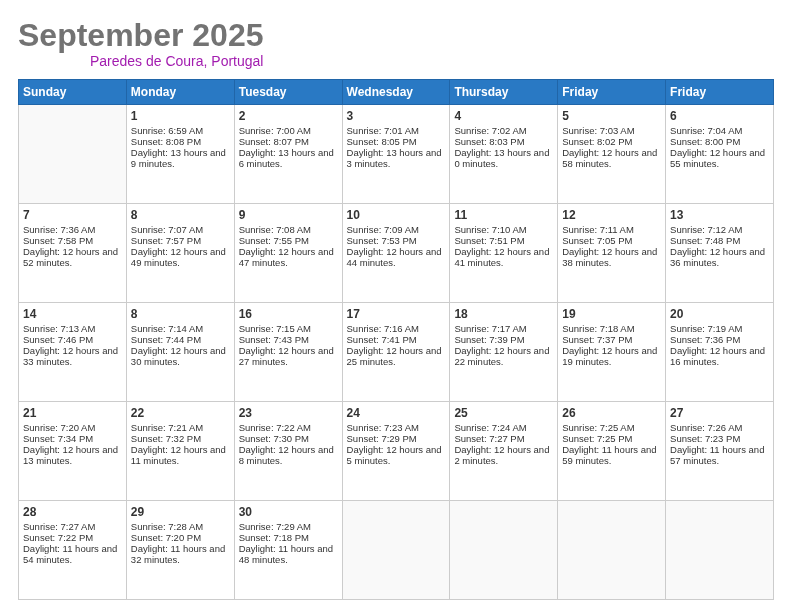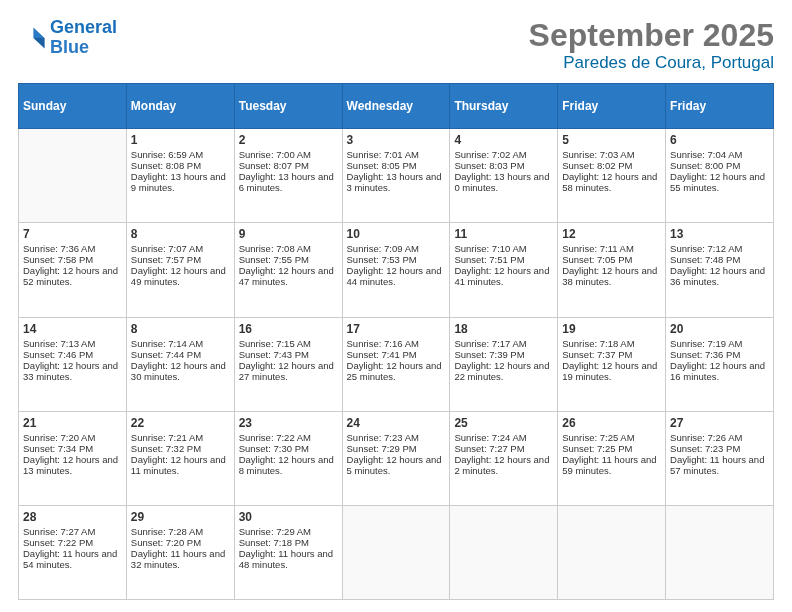--- a/index.html
+++ b/index.html
@@ -44,36 +44,36 @@
     .title-block {
       text-align: right;
     }
     .month-title {
       font-size: 32px;
       font-weight: bold;
       color: #737373;
       line-height: 1.1;
     }
     .subtitle {
-      font-size: 17px;
-      color: #0369a1;
+      font-size: 14px;
+      color: #a21caf;
     }
     .calendar {
       flex: 1;
       border: 1px solid #ccc;
       border-collapse: collapse;
       width: 100%;
       table-layout: fixed;
     }
     .calendar th {
       background: #2979c4;
       color: #fff;
       font-size: 12px;
       font-weight: bold;
-      padding: 15px 4px;
+      padding: 5px 4px;
       text-align: left;
       border: 1px solid #2065a8;
     }
     .calendar td {
       vertical-align: top;
       padding: 4px 4px 3px 4px;
       border: 1px solid #ccc;
       font-size: 9.5px;
       color: #333;
       height: 78px;
@@ -86,30 +86,20 @@
     }
     .empty {
       background: #f9f9f9;
     }
   </style>
 </head>
 <body>
 
 <div class="page">
   <div class="header">
-    <div class="logo">
-      <svg class="logo-icon" viewBox="0 0 40 40">
-        <polygon points="22,5 38,20 22,20" fill="#2979c4"></polygon>
-        <polygon points="22,20 38,20 38,35" fill="#1a5fa0"></polygon>
-      </svg>
-      <div class="logo-text">
-        <div><span>General</span></div>
-        <div><span style="color:#2979c4">Blue</span></div>
-      </div>
-    </div>
     <div class="title-block">
       <div class="month-title">September 2025</div>
       <div class="subtitle">Paredes de Coura, Portugal</div>
     </div>
   </div>
 
   <table class="calendar">
     <thead>
       <tr>
         <th>Sunday</th>

